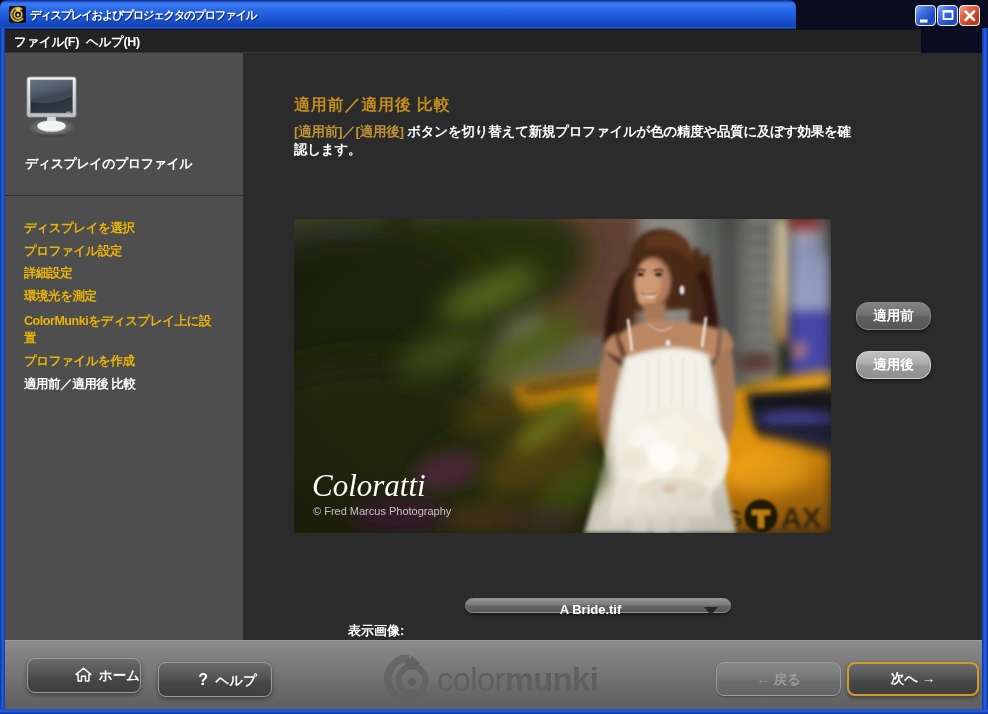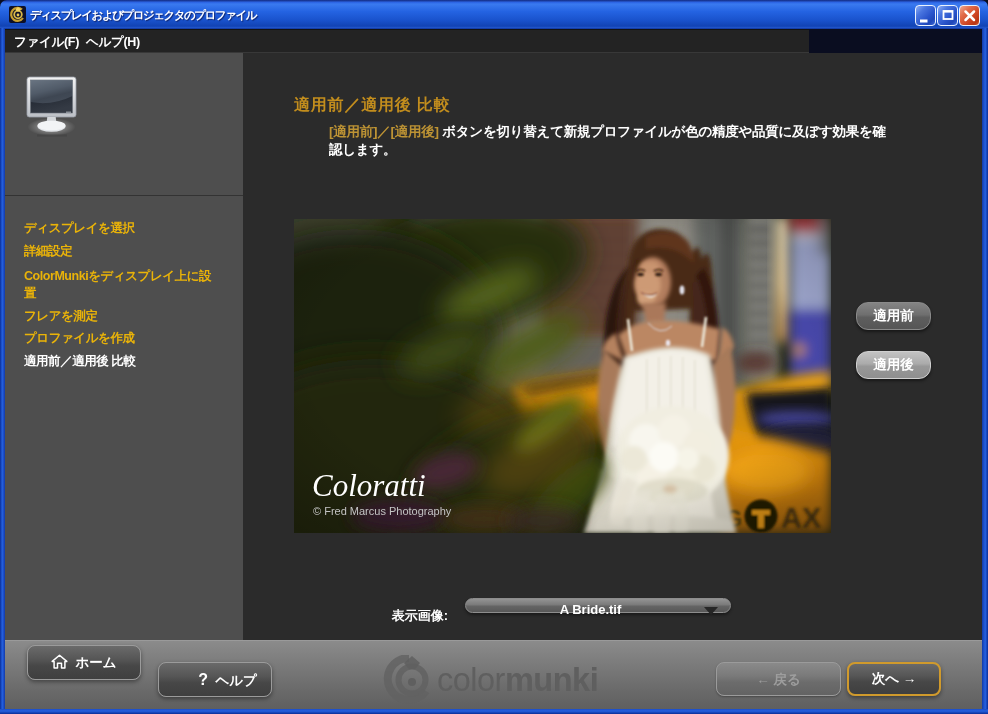--- a/index.html
+++ b/index.html
@@ -1,66 +1,66 @@
 <!DOCTYPE html>
 <html><head>
 <meta charset="utf-8">
 <style>
 *{margin:0;padding:0;box-sizing:border-box;}
 html,body{width:988px;height:714px;overflow:hidden;background:#0a0d20;font-family:"Liberation Sans",sans-serif;}
 #page{position:absolute;left:0;top:0;width:988px;height:714px;}
 
-#titlebar{position:absolute;left:0;top:0;width:988px;height:29px;border-radius:7px 7px 0 0;
+#titlebar{position:absolute;left:0;top:0;width:796px;height:29px;border-radius:7px 7px 0 0;
   background:linear-gradient(180deg,#122a80 0%,#2c64e4 8%,#3a7af0 14%,#2463e2 40%,#1952cc 70%,#1243b4 90%,#2257cc 96%,#0b2a8a 100%);}
 #titleicon{position:absolute;left:9px;top:6px;width:17px;height:17px;}
 #titletext{position:absolute;left:30px;top:8px;font-size:11.5px;font-weight:bold;color:#fff;text-shadow:1px 1px 1px #10256e;letter-spacing:-1.5px;}
 .wbtn{position:absolute;top:5px;width:21px;height:21px;border-radius:4px;border:1px solid #eaf2ff;
   background:linear-gradient(135deg,#8fb0f6 0%,#4a76e0 28%,#2a55cc 60%,#1e46b8 80%,#3c6ad8 100%);}
 #btnclose{background:linear-gradient(135deg,#f0a890 0%,#e26c4a 30%,#cc4422 65%,#b83614 85%,#d8602e 100%);}
 .wbtn svg{position:absolute;left:0;top:0;}
-#menubar{position:absolute;left:5px;top:29px;width:804px;height:24px;background:#232323;border-top:1px solid #121212;border-bottom:1px solid #383838;}
+#menubar{position:absolute;left:5px;top:29px;width:916px;height:24px;background:#232323;border-top:1px solid #121212;border-bottom:1px solid #383838;}
 #menubar span{position:absolute;top:4px;font-size:12.5px;font-weight:bold;color:#fff;letter-spacing:-0.3px;}
 
 #content{position:absolute;left:5px;top:53px;width:977px;height:587px;background:#2b2b2b;}
 #sidebar{position:absolute;left:5px;top:53px;width:238px;height:587px;background:#4e4e4e;}
 #sbicon{position:absolute;left:21px;top:23px;}
 #sbtitle{position:absolute;left:20px;top:102px;font-size:13px;font-weight:bold;color:#fff;letter-spacing:-0.45px;}
 #sbsep{position:absolute;left:5px;top:195px;width:238px;height:1px;background:#333;}
 #nav{position:absolute;left:19px;top:164px;width:200px;}
 #nav div{font-size:12.5px;font-weight:bold;color:#eab308;line-height:22.6px;letter-spacing:-0.45px;}
 #nav div.act{color:#fff;}
 #nav div.wrap{line-height:17px;padding:6px 0 2.6px 0;}
 
 #heading{position:absolute;left:294px;top:95px;font-size:16px;font-weight:bold;color:#c28d1d;letter-spacing:0.8px;}
-#para{position:absolute;left:294px;top:123px;font-size:13.5px;font-weight:bold;color:#fff;line-height:18px;letter-spacing:-0.25px;margin-left:35px;}
+#para{position:absolute;left:294px;top:123px;font-size:13.5px;font-weight:bold;color:#fff;line-height:18px;letter-spacing:-0.25px;}
 #para .hl{color:#bd9334;}
 #photo{position:absolute;left:294px;top:219px;width:537px;height:314px;border-radius:13px;}
 .sbtn{position:absolute;left:856px;width:75px;height:28px;border-radius:12px;
   border:1px solid #8a8a8a;color:#fff;font-size:13.5px;font-weight:bold;text-align:center;line-height:26px;
   background:linear-gradient(180deg,#848484 0%,#6f6f6f 45%,#5e5e5e 55%,#565656 100%);
   box-shadow:0 2px 3px rgba(0,0,0,0.45);}
 #btnbefore{top:302px;}
 #btnafter{top:351px;background:linear-gradient(180deg,#c2c2c2 0%,#ababab 45%,#989898 55%,#8f8f8f 100%);border-color:#cfcfcf;}
-#displbl{position:absolute;left:348px;top:607px;width:100px;text-align:right;font-size:13px;font-weight:bold;color:#fff;}
+#displbl{position:absolute;left:348px;top:622px;width:100px;text-align:left;font-size:13px;font-weight:bold;color:#fff;}
 #dropdown{position:absolute;left:465px;top:598px;width:266px;height:15px;border-radius:9px;border:1px solid #8d8d8d;padding-right:15px;
   background:linear-gradient(180deg,#939393 0%,#7a7a7a 45%,#646464 55%,#585858 100%);
   color:#fff;font-size:13px;font-weight:bold;text-align:center;line-height:22px;box-shadow:0 2px 3px rgba(0,0,0,0.4);}
 #dropdown .arr{position:absolute;right:12px;top:8px;width:0;height:0;border-left:7.5px solid transparent;border-right:7.5px solid transparent;border-top:8.5px solid #262626;}
 
 #bottombar{position:absolute;left:5px;top:640px;width:977px;height:69px;
   background:linear-gradient(180deg,#8b8b8b 0%,#7d7d7d 30%,#6b6b6b 70%,#5f5f5f 100%);border-top:1px solid #9a9a9a;overflow:hidden;}
 .bbtn{position:absolute;height:35px;border-radius:8px;border:1px solid #9b9b9b;
   color:#fff;font-size:13.5px;font-weight:bold;text-align:center;line-height:33px;
   background:linear-gradient(180deg,#6a6a6a 0%,#565656 40%,#474747 60%,#3f3f3f 100%);
   box-shadow:0 2px 4px rgba(0,0,0,0.4);}
-#btnhome{left:22px;top:4px;width:114px;}
+#btnhome{left:22px;top:17px;width:114px;text-align:right;}
 #btnhelp{left:153px;top:21px;width:114px;padding-left:25px;}
 #btnback{left:711px;top:21px;width:125px;height:34px;color:#9d9d9d;border-color:#9b9b9b;
   background:linear-gradient(180deg,#8a8a8a 0%,#7a7a7a 40%,#6c6c6c 60%,#636363 100%);box-shadow:0 1px 2px rgba(0,0,0,0.3);}
-#btnnext{left:842px;top:21px;width:94px;height:34px;border:2px solid #d09a2c;line-height:30px;}
+#btnnext{left:842px;top:21px;width:132px;height:34px;border:2px solid #d09a2c;line-height:30px;}
 #cmlogo{position:absolute;left:377px;top:14px;}
 
 #bleft{position:absolute;left:0;top:28px;width:5px;height:686px;background:linear-gradient(90deg,#0b2d96 0%,#2561e0 45%,#1b4cc4 75%,#113aa8 100%);}
 #bright{position:absolute;left:982px;top:28px;width:6px;height:686px;background:linear-gradient(90deg,#113aa8 0%,#1b4cc4 25%,#2561e0 55%,#0b2d96 100%);}
 #bbottom{position:absolute;left:0;top:709px;width:988px;height:5px;background:linear-gradient(180deg,#1b4cc4 0%,#2561e0 40%,#0b2d96 100%);}
 </style>
 </head>
 <body>
 <div id="page">
   <div id="titlebar">
@@ -117,25 +117,27 @@
       <rect x="1" y="1" width="49" height="40" rx="2.5" fill="url(#mfr)" stroke="#9aa0a8" stroke-width="0.8"></rect>
       <rect x="4.5" y="4" width="42" height="33" fill="url(#mscr)" stroke="#6a7078" stroke-width="0.6"></rect>
       <path d="M4.5 4 h42 v16 q-20 10 -42 6 Z" fill="#788494" opacity="0.3"></path>
       <path d="M40 37 h5 v-1.5 h-5 Z" fill="#8a9098"></path>
       <rect x="21.5" y="41" width="8" height="8" fill="#ccd0d4"></rect>
       <path d="M21.5 41 h8 l1.5 8 h-11 Z" fill="#d4d7db"></path>
       <ellipse cx="25.5" cy="50.5" rx="14" ry="5.2" fill="#e2e5e9"></ellipse>
       <ellipse cx="25.5" cy="49.5" rx="14" ry="4.8" fill="#f2f4f6"></ellipse>
       <rect x="11" y="58.5" width="30" height="2" fill="#3e3e3e" opacity="0.5"></rect>
     </svg>
+    <div id="sbtitle">ディスプレイのプロファイル</div>
     <div id="nav">
       <div>ディスプレイを選択</div>
+      <div>プロファイル設定</div>
       <div>詳細設定</div>
+      <div>環境光を測定</div>
       <div class="wrap">ColorMunkiをディスプレイ上に設<br>置</div>
-      <div>フレアを測定</div>
       <div>プロファイルを作成</div>
       <div class="act">適用前／適用後 比較</div>
     </div>
   </div>
   <div id="sbsep"></div>
   <div id="heading">適用前／適用後 比較</div>
   <div id="para"><span class="hl">[適用前]／[適用後]</span> ボタンを切り替えて新規プロファイルが色の精度や品質に及ぼす効果を確<br>認します。</div>
   <div id="photo">
   <svg width="537" height="314" viewBox="0 0 537 314">
     <defs>

